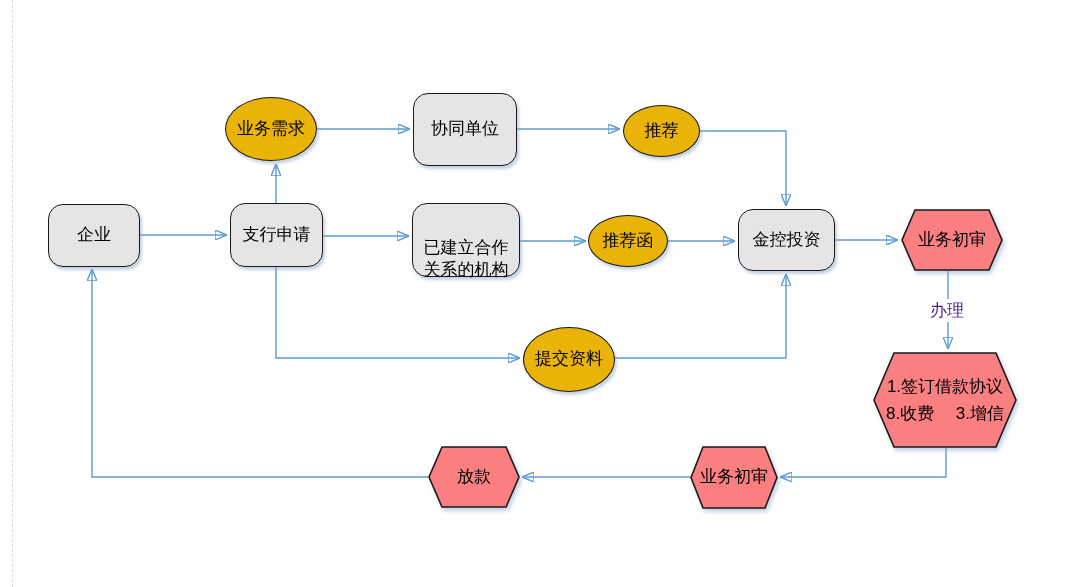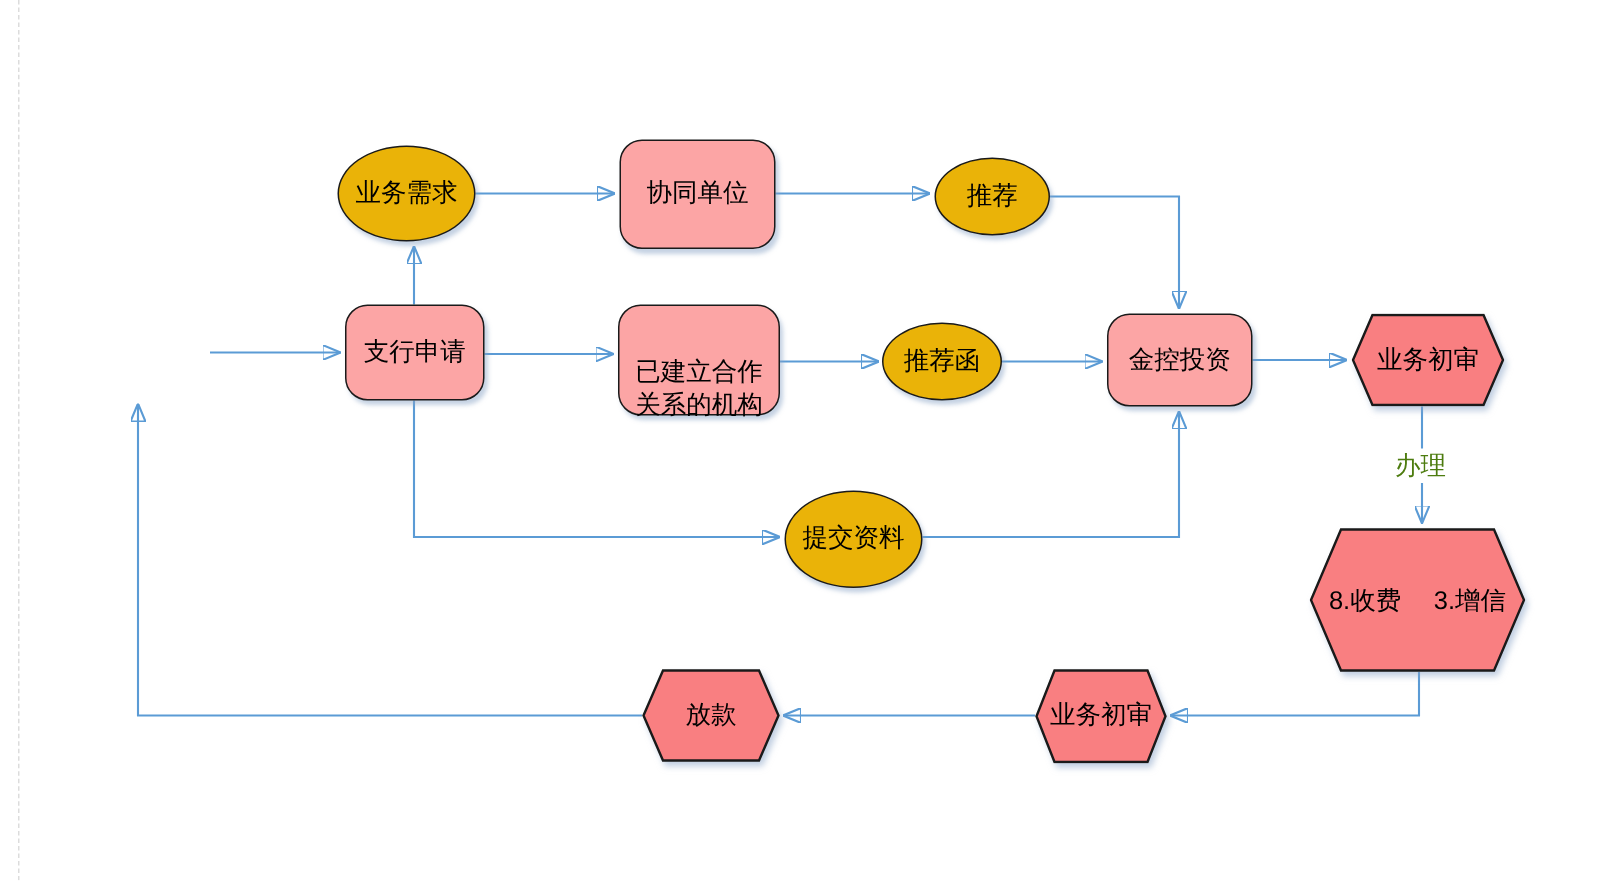--- a/index.html
+++ b/index.html
@@ -11,36 +11,36 @@
     position:absolute;left:12px;top:0;height:587px;width:0;
     border-left:1px dashed #DCDCDC;
   }
   svg.connectors{position:absolute;left:0;top:0;}
   svg.connectors path{stroke:#5B9BD5;stroke-width:1.4;fill:none;}
   .node{
     position:absolute;display:flex;align-items:center;justify-content:center;
     text-align:center;color:#000;font-size:17px;line-height:1.3;box-sizing:border-box;
   }
   .rect{
-    background:#fca5a5;border:1.6px solid #1A1A1A;border-radius:15px;
+    background:#e5e5e5;border:1.6px solid #1A1A1A;border-radius:15px;
     box-shadow:2px 3px 3px rgba(140,165,200,.5);
   }
   .ellipse{
     background:#eab308;border:1.6px solid #1A1A1A;border-radius:50%;
     box-shadow:2px 3px 3px rgba(140,165,200,.5);
   }
   .hexwrap{background:transparent;}
   .hexwrap > svg{position:absolute;left:0;top:0;filter:drop-shadow(2px 3px 2px rgba(140,165,200,.55));}
   .hexwrap polygon{fill:#F97F81;stroke:#1A1A1A;stroke-width:1.6;}
   .lbl{position:relative;z-index:1;}
   .wrap-label{width:92px;display:inline-block;margin-top:38px;}
   .hex-lines{position:relative;z-index:1;text-align:center;}
   .hex-lines div{white-space:pre;line-height:27px;}
   .edge-label{
-    position:absolute;background:#ffffff;padding:0 3px;font-size:17px;color:#4d7c0f;
+    position:absolute;background:#ffffff;padding:0 3px;font-size:17px;color:#4c1d95;
     transform:translateX(-50%);z-index:2;
   }
 </style>
 </head>
 <body>
 
 <div class="canvas">
 
   <div class="page-guide"></div>
 
@@ -60,20 +60,23 @@
     <path d="M668,241 H735" marker-end="url(#arr)"></path>
     <path d="M835,240 H898" marker-end="url(#arr)"></path>
     <path d="M948,271 V349" marker-end="url(#arr)"></path>
     <path d="M946,448 V477 H780" marker-end="url(#arr)"></path>
     <path d="M690,477 H522" marker-end="url(#arr)"></path>
     <path d="M428,477 H92 V269" marker-end="url(#arr)"></path>
     <path d="M276,267 V358 H520" marker-end="url(#arr)"></path>
     <path d="M615,358 H786 V274" marker-end="url(#arr)"></path>
   </svg>
 
+  <div class="node rect" style="left:48px;top:204px;width:92px;height:63px">
+    <span class="lbl">企业</span>
+  </div>
 
   <div class="node rect" style="left:230px;top:203px;width:93px;height:64px">
     <span class="lbl">支行申请</span>
   </div>
 
   <div class="node ellipse" style="left:225px;top:97px;width:92px;height:64px">
     <span class="lbl">业务需求</span>
   </div>
 
   <div class="node rect" style="left:413px;top:93px;width:104px;height:73px">
@@ -107,20 +110,21 @@
     <span class="lbl">金控投资</span>
   </div>
 
   <div class="edge-label" style="left:947px;top:299px">办理</div>
 
   <div class="node hexwrap" style="left:873px;top:352px;width:144px;height:96px">
     <svg width="144" height="96" viewBox="0 0 144 96">
       <polygon points="21,1 123,1 143,48 123,95 21,95 1,48"></polygon>
     </svg>
     <div class="hex-lines">
+      <div>1.签订借款协议</div>
       <div>8.收费　 3.增信</div>
     </div>
   </div>
 
   <div class="node hexwrap" style="left:690px;top:446px;width:88px;height:63px">
     <svg width="88" height="63" viewBox="0 0 88 63">
       <polygon points="13,1 75,1 87,31.5 75,62 13,62 1,31.5"></polygon>
     </svg>
     <span class="lbl">业务初审</span>
   </div>

